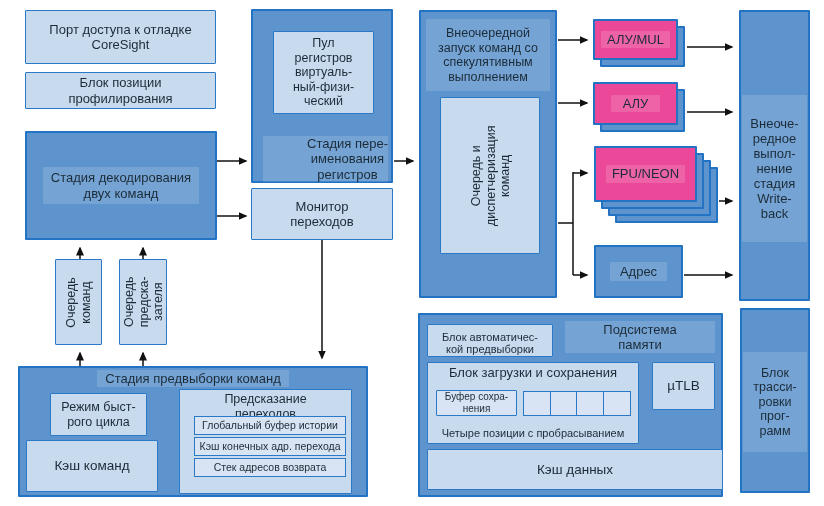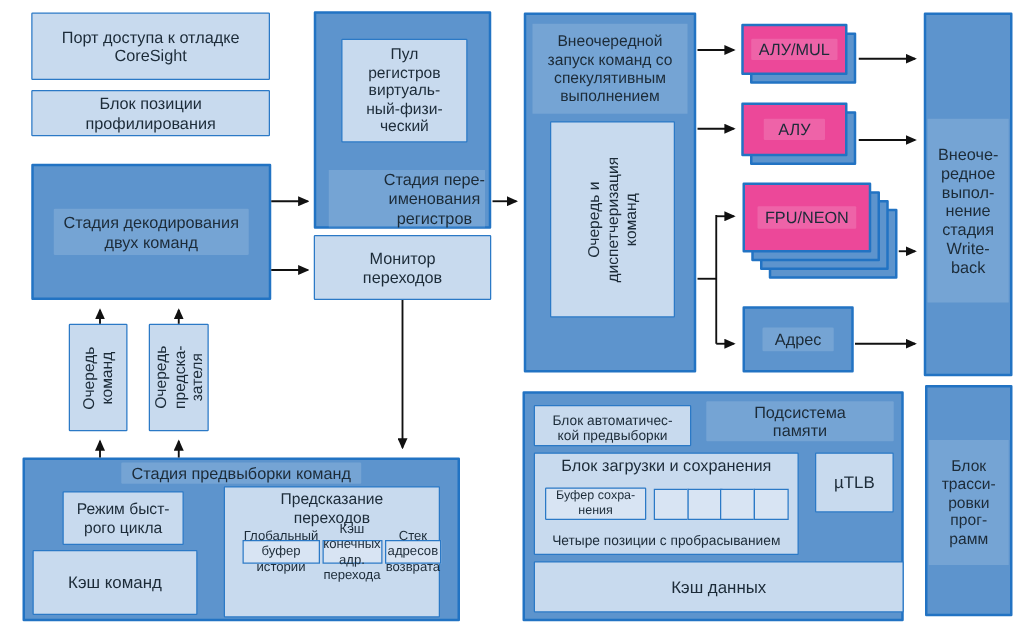--- a/index.html
+++ b/index.html
@@ -26,22 +26,22 @@
 
   
   .stack { position:absolute; }
   .stack .shadow { position:absolute; width:100%; height:100%;
                    background:#5d94cd; border:2px solid #2273c3; border-radius:1px; }
   .stack .main { position:absolute; left:0; top:0; width:100%; height:100%;
                  display:flex; align-items:center; justify-content:center; text-align:center;
                  background:#ec4899; border:2px solid #2273c3; border-radius:1px; }
 
   
-  .bp-rows { position:absolute; left:14px; right:5px; top:42px; display:flex;
-             flex-direction:row; gap:2px; }
+  .bp-rows { position:absolute; left:14px; right:5px; top:26px; display:flex;
+             flex-direction:column; gap:2px; }
   .bp-row { height:19px; display:flex; align-items:center; justify-content:center; }
 
   
   .slots { position:absolute; left:95px; top:28px; width:108px; height:25px; display:flex; }
   .slot { flex:1; background:#d8e4f3; border:1.3px solid #2b79c6; margin-left:-1.3px; }
   .slot:first-child { margin-left:0; }
 
   .arrows { position:absolute; left:0; top:0; width:824px; height:506px;
             pointer-events:none; z-index:6; }
 </style>

